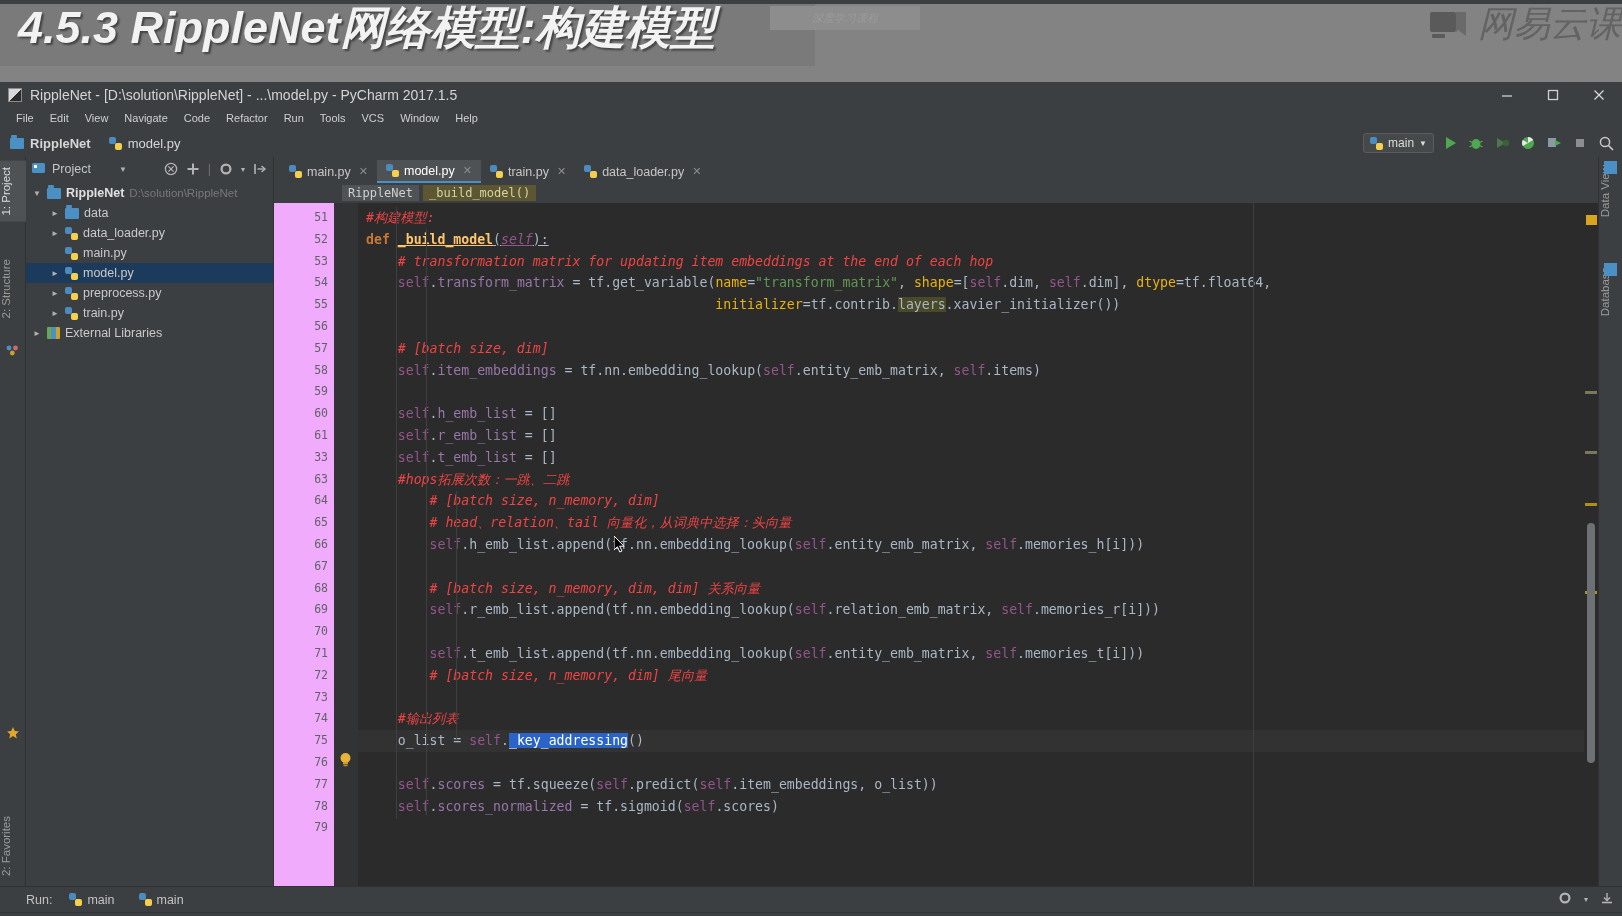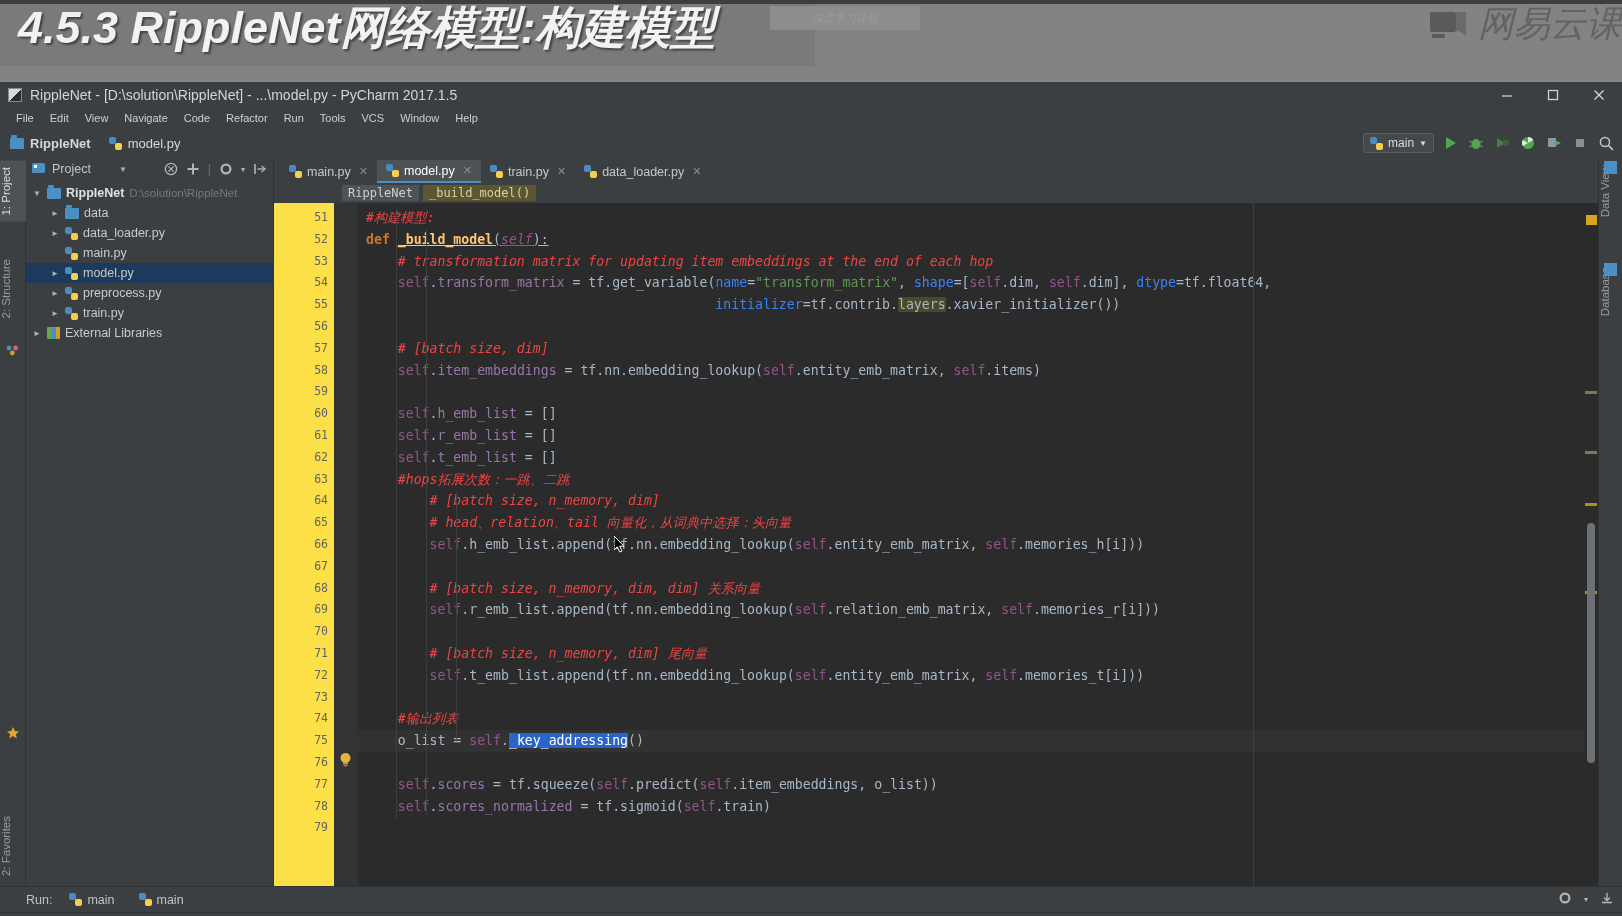--- a/index.html
+++ b/index.html
@@ -171,21 +171,21 @@
   .etab .x { color: #8c8c8c; font-size: 11px; margin-left: 3px; }
 
   #breadcrumbs { height: 20px; background: #3c3f41; display: flex; align-items: center; padding-left: 68px; gap: 4px; }
   .bc { font-family: "DejaVu Sans Mono", monospace; font-size: 12px; padding: 1px 6px; }
   .bc-class { background: #4f5355; color: #d0d0d0; }
   .bc-func  { background: #5c5632; color: #d8d2a0; }
 
   
   #code-wrap { flex: 1; display: flex; position: relative; background: #2b2b2b; overflow: hidden; }
   #gutter {
-    width: 60px; flex: 0 0 60px; background: #fde047; position: relative;
+    width: 60px; flex: 0 0 60px; background: #f0abfc; position: relative;
     font-family: "DejaVu Sans Mono", monospace; font-size: 11.5px; color: #606366;
     padding-top: 4px;
   }
   .gline { height: 21.8px; line-height: 21.8px; text-align: right; padding-right: 6px; position: relative;}
   #icon-gutter {
     width: 24px; flex: 0 0 24px; background: #313335; position: relative; padding-top:4px;
   }
   #code {
     flex: 1; position: relative; padding-top: 4px; overflow: hidden;
     font-family: "DejaVu Sans Mono", monospace; font-size: 13.2px;
@@ -201,21 +201,21 @@
   }
 
   
   .kw   { color: #cc7832; font-weight: bold; }
   .def  { color: #ffc66d; font-weight: bold; text-decoration: underline; }
   .self { color: #94558d; }
   .selfparam { color: #94558d; font-style: italic; }
   .attr { color: #9876aa; }
   .cmt  { color: #ef4444; font-style: italic; }
   .pl   { color: #a9b7c6; }
-  .kwarg{ color: #3b82f6; }
+  .kwarg{ color: #eab308; }
   .hl-box { background: #4a4a28; }
   .hl-teal { color: #629755; }
   .sel-blue2 { background: #2a64c8; color: #ffffff; }
 
   
   #vscroll {
     position: absolute; right: 0; top: 0; bottom: 0; width: 14px; background: #2b2b2b;
   }
   #vscroll-thumb {
     position: absolute; right: 3px; width: 8px; background: #6e7173; border-radius: 4px;
@@ -518,21 +518,21 @@
           <div class="gline">52</div>
           <div class="gline">53</div>
           <div class="gline">54</div>
           <div class="gline">55</div>
           <div class="gline">56</div>
           <div class="gline">57</div>
           <div class="gline">58</div>
           <div class="gline">59</div>
           <div class="gline">60</div>
           <div class="gline">61</div>
-          <div class="gline">62</div>
+          <div class="gline">33</div>
           <div class="gline">63</div>
           <div class="gline">64</div>
           <div class="gline">65</div>
           <div class="gline">66</div>
           <div class="gline">67</div>
           <div class="gline">68</div>
           <div class="gline">69</div>
           <div class="gline">70</div>
           <div class="gline">71</div>
           <div class="gline">72</div>
@@ -574,28 +574,28 @@
           <div class="cline">    <span class="self">self</span><span class="pl">.</span><span class="attr">r_emb_list</span><span class="pl"> = []</span></div>
           <div class="cline">    <span class="self">self</span><span class="pl">.</span><span class="attr">t_emb_list</span><span class="pl"> = []</span></div>
           <div class="cline">    <span class="cmt">#hops拓展次数：一跳、二跳</span></div>
           <div class="cline">        <span class="cmt"># [batch size, n_memory, dim]</span></div>
           <div class="cline">        <span class="cmt"># head、relation、tail 向量化，从词典中选择：头向量</span></div>
           <div class="cline">        <span class="self">self</span><span class="pl">.h_emb_list.append(tf.nn.embedding_lookup(</span><span class="self">self</span><span class="pl">.entity_emb_matrix, </span><span class="self">self</span><span class="pl">.memories_h[i]))</span></div>
           <div class="cline"> </div>
           <div class="cline">        <span class="cmt"># [batch size, n_memory, dim, dim] 关系向量</span></div>
           <div class="cline">        <span class="self">self</span><span class="pl">.r_emb_list.append(tf.nn.embedding_lookup(</span><span class="self">self</span><span class="pl">.relation_emb_matrix, </span><span class="self">self</span><span class="pl">.memories_r[i]))</span></div>
           <div class="cline"> </div>
+          <div class="cline">        <span class="self">self</span><span class="pl">.t_emb_list.append(tf.nn.embedding_lookup(</span><span class="self">self</span><span class="pl">.entity_emb_matrix, </span><span class="self">self</span><span class="pl">.memories_t[i]))</span></div>
           <div class="cline">        <span class="cmt"># [batch size, n_memory, dim] 尾向量</span></div>
-          <div class="cline">        <span class="self">self</span><span class="pl">.t_emb_list.append(tf.nn.embedding_lookup(</span><span class="self">self</span><span class="pl">.entity_emb_matrix, </span><span class="self">self</span><span class="pl">.memories_t[i]))</span></div>
           <div class="cline"> </div>
           <div class="cline">    <span class="cmt">#输出列表</span></div>
           <div class="cline hl">    <span class="pl">o_list = </span><span class="self">self</span><span class="pl">.</span><span class="sel-blue2">_key_addressing</span><span class="pl">()</span></div>
           <div class="cline"> </div>
           <div class="cline">    <span class="self">self</span><span class="pl">.</span><span class="attr">scores</span><span class="pl"> = tf.squeeze(</span><span class="self">self</span><span class="pl">.predict(</span><span class="self">self</span><span class="pl">.item_embeddings, o_list))</span></div>
-          <div class="cline">    <span class="self">self</span><span class="pl">.</span><span class="attr">scores_normalized</span><span class="pl"> = tf.sigmoid(</span><span class="self">self</span><span class="pl">.train)</span></div>
+          <div class="cline">    <span class="self">self</span><span class="pl">.</span><span class="attr">scores_normalized</span><span class="pl"> = tf.sigmoid(</span><span class="self">self</span><span class="pl">.scores)</span></div>
         </div>
 
         <div style="position:absolute; left:340px; top:333px; z-index:60;">
           <svg width="12" height="18" viewBox="0 0 12 18">
             <polygon points="0,0 0,14 3.4,10.8 5.8,16 8,15 5.6,10.2 10,10.2" fill="#000000" stroke="#ffffff" stroke-width="1"></polygon>
           </svg>
         </div>
 
         <div id="vscroll">
           <div class="marker" style="top:12px;  background:#d6a41f; height:10px; width:11px; right:1px;"></div>

